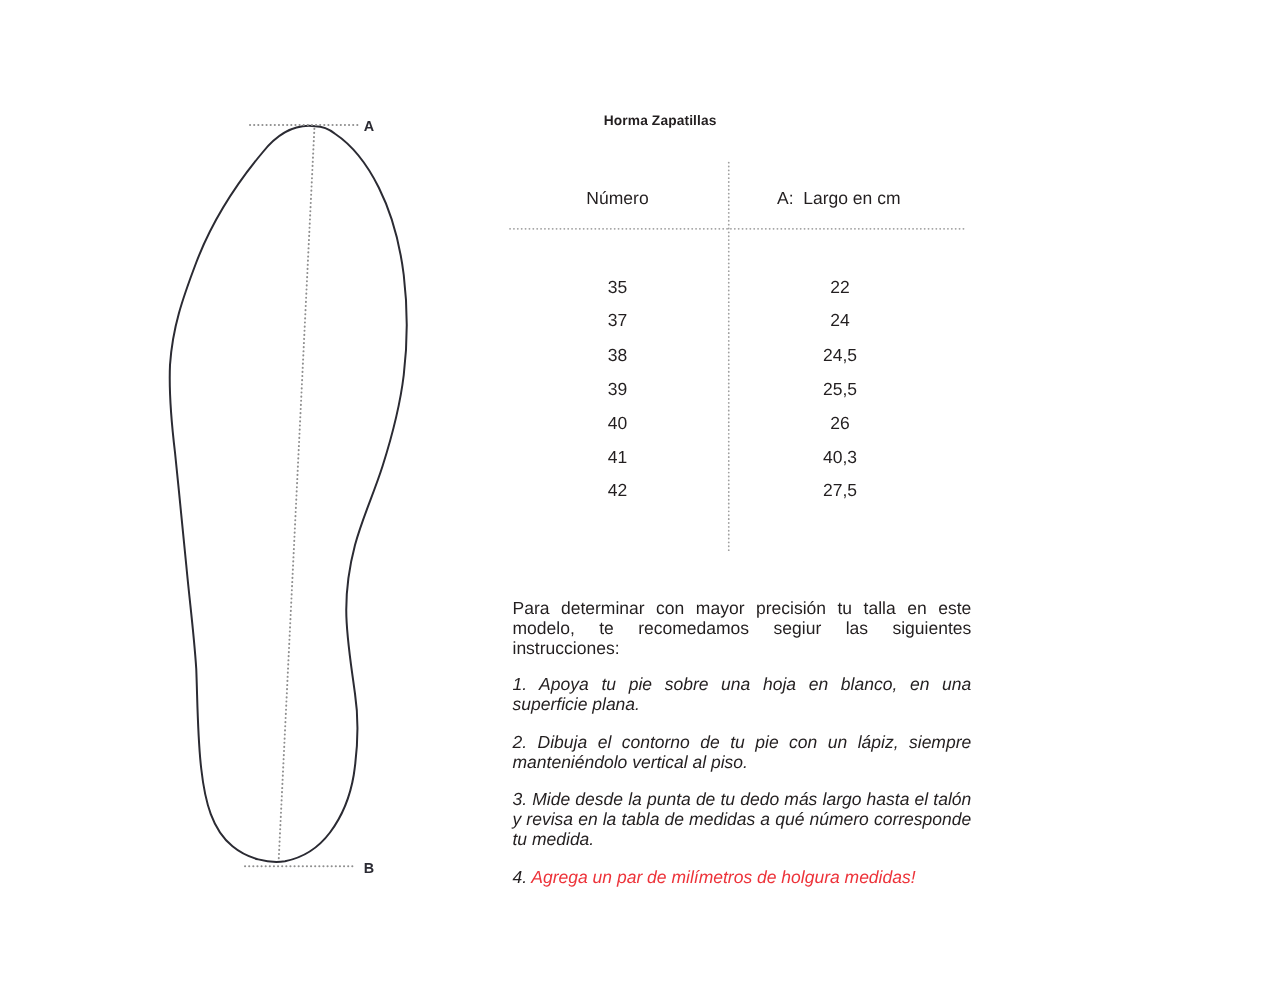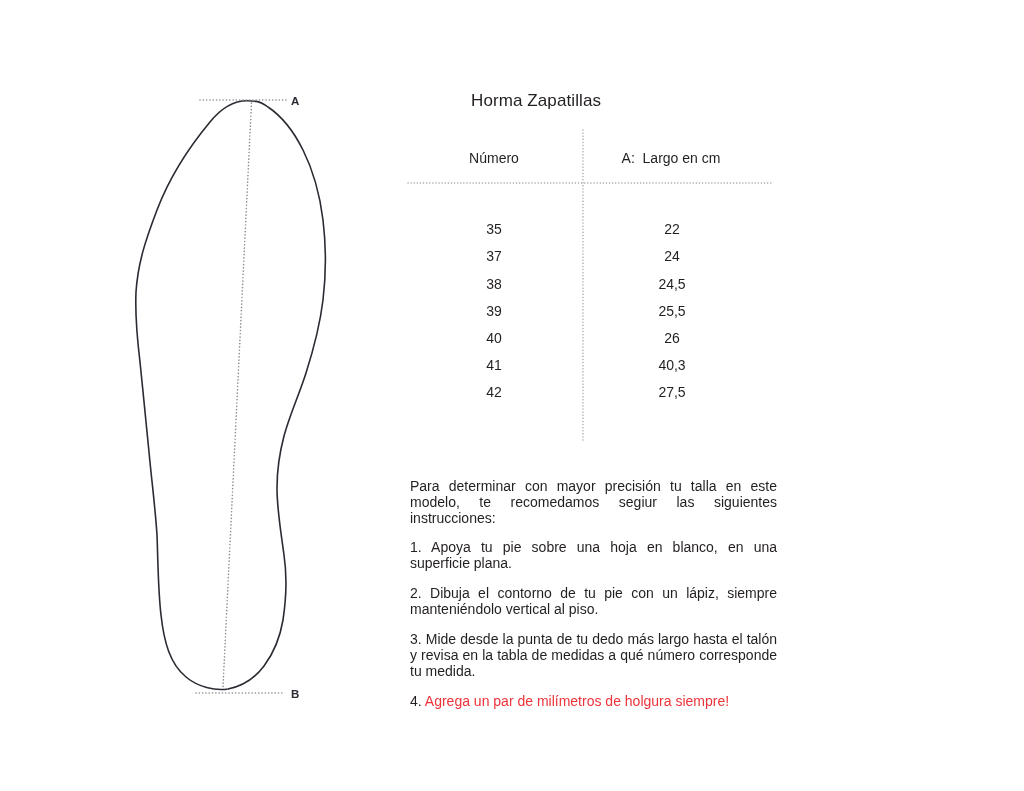--- a/index.html
+++ b/index.html
@@ -28,42 +28,42 @@
     stroke-dasharray: 0.1 3; stroke-linecap: round; fill: none;
   }
   .point-label {
     font-family: "Liberation Sans", sans-serif;
     font-size: 11.5px; font-weight: bold; fill: #2b2b33;
   }
 
   
   .size-table { position: absolute; left: 405px; top: 88px; width: 372px; height: 360px; }
   .table-title {
-    position: absolute; left: 66px; top: 3px;
-    font-size: 17px; font-weight: normal; letter-spacing: 0.1px;
+    position: absolute; left: 78px; top: 3px;
+    font-size: 11px; font-weight: bold; letter-spacing: 0.1px;
   }
   .col-header {
     position: absolute; top: 62px; text-align: center;
     font-size: 14px; white-space: pre;
   }
   .col-header.c1 { left: 0; width: 178px; }
   .col-header.c2 { left: 178px; width: 176px; }
   .t-rows { position: absolute; left: 0; top: 122px; width: 356px; }
   .t-row { height: 27.2px; display: flex; align-items: flex-end; }
   .t-cell { text-align: center; font-size: 14px; }
   .t-cell.c1 { width: 178px; }
   .t-cell.c2 { width: 178px; }
 
   
   .instructions {
     position: absolute; left: 410px; top: 466px; width: 367px;
     font-size: 14px; line-height: 16px; text-align: justify;
   }
   .instructions p.intro { margin: 12px 0 13px 0; }
-  .instructions p.step { margin: 0 0 14px 0; }
+  .instructions p.step { margin: 0 0 14px 0; font-style: italic; }
   .instructions p.step:last-child { margin: 0; }
   .step-text-red { color: #ed333a; }
 </style>
 </head>
 <body>
 
 <div class="canvas">
 
   <svg class="diagram-svg" viewBox="0 0 1024 791" aria-hidden="true">
 
@@ -134,16 +134,16 @@
         <div class="t-cell c2">27,5</div>
       </div>
     </div>
   </div>
 
   <div class="instructions">
     <p class="intro">Para determinar con mayor precisión tu talla en este modelo, te recomedamos segiur las siguientes instrucciones:</p>
     <p class="step"><span>1.</span> <span>Apoya tu pie sobre una hoja en blanco, en una superficie plana.</span></p>
     <p class="step"><span>2.</span> <span>Dibuja el contorno de tu pie con un lápiz, siempre manteniéndolo vertical al piso.</span></p>
     <p class="step"><span>3.</span> <span>Mide desde la punta de tu dedo más largo hasta el talón y revisa en la tabla de medidas a qué número corresponde tu medida.</span></p>
-    <p class="step"><span>4.</span> <span class="step-text-red">Agrega un par de milímetros de holgura siempre!</span></p>
+    <p class="step"><span>4.</span> <span class="step-text-red">Agrega un par de milímetros de holgura medidas!</span></p>
   </div>
 
 </div>
 
 </body></html>

